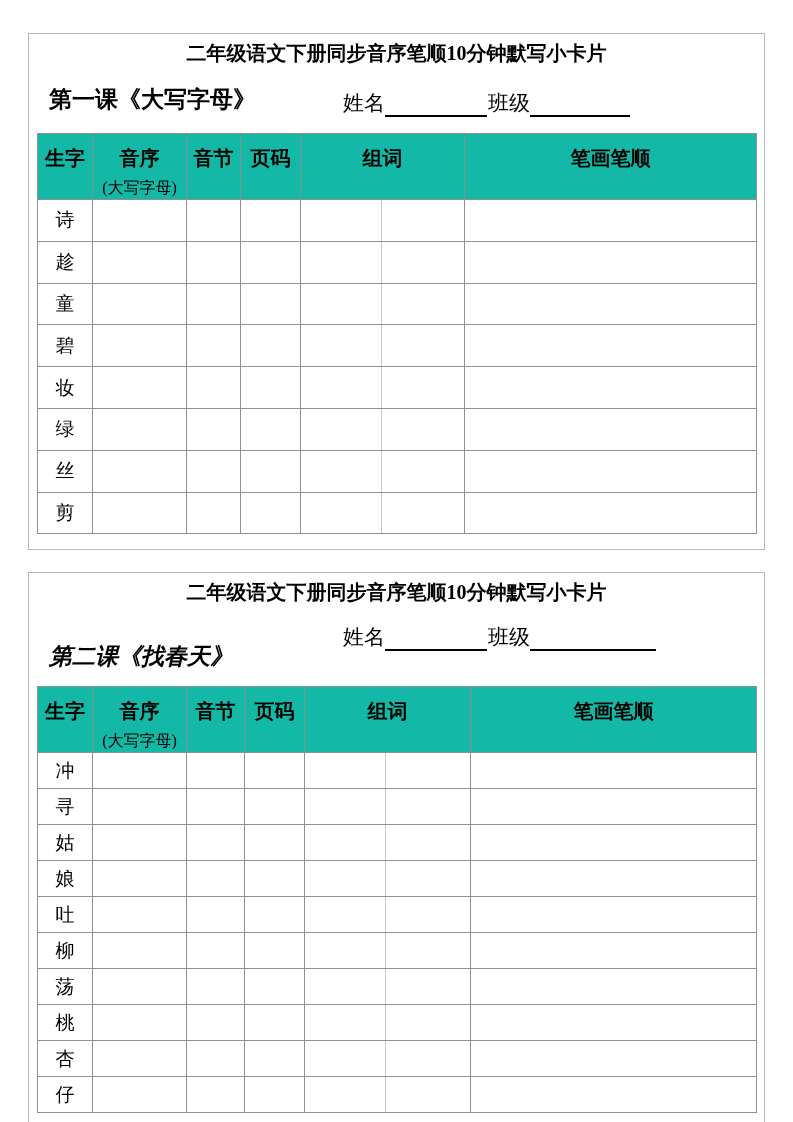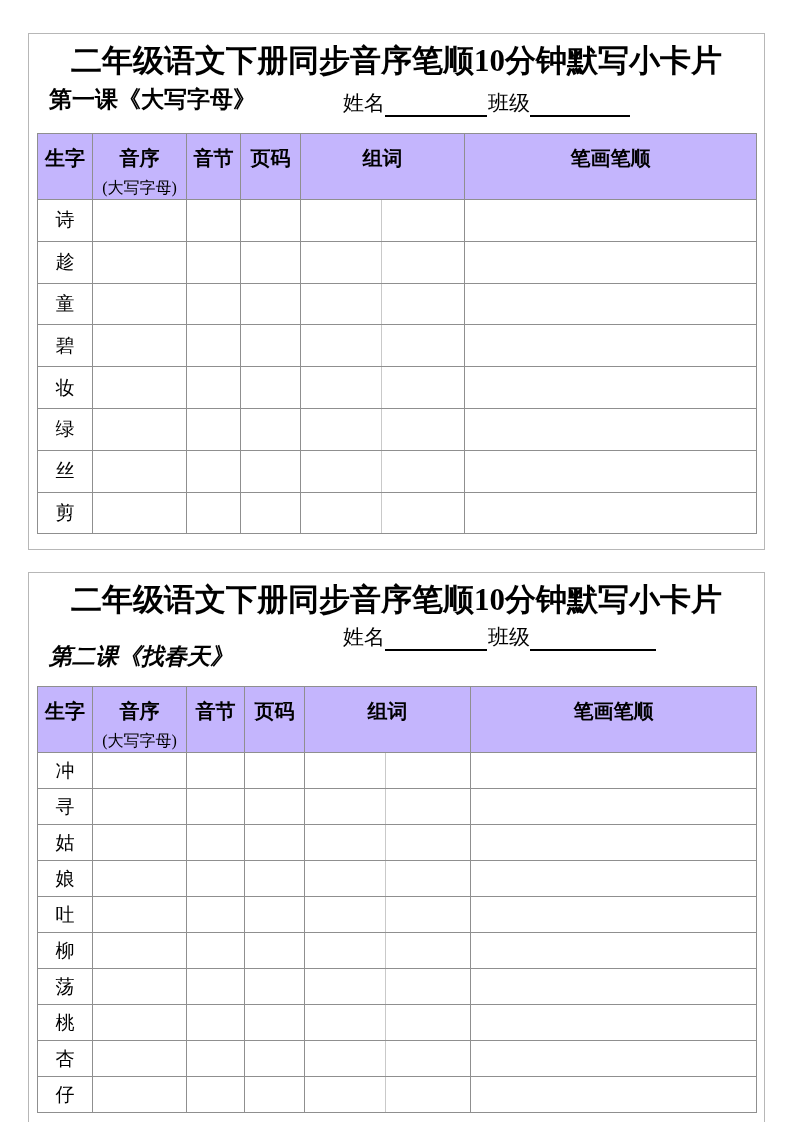--- a/index.html
+++ b/index.html
@@ -9,21 +9,21 @@
     font-family:"Liberation Serif","DejaVu Serif",serif; color:#000;
   }
   .card {
     position:absolute; left:28px; width:737px; background:#fff;
     border:1px solid #b7b7b7;
   }
   #card1 { top:33px; height:517px; }
   #card2 { top:572px; height:590px; }
   .card-title {
     position:absolute; left:0; width:100%; text-align:center;
-    font-size:31px; font-weight:bold; white-space:nowrap; letter-spacing:0;
+    font-size:20px; font-weight:bold; white-space:nowrap; letter-spacing:0;
   }
   #card1 .card-title { top:6px; }
   #card2 .card-title { top:6px; }
   .lesson {
     position:absolute; left:20px; font-size:23px; font-weight:bold; white-space:nowrap;
   }
   #card1 .lesson { top:50px; }
   #card2 .lesson { top:68px;font-style:italic; }
   .name-group {
     position:absolute; left:314px; font-size:21px; white-space:nowrap;
@@ -41,21 +41,21 @@
     position:absolute; left:8px; width:719px;
     border-collapse:collapse; table-layout:fixed;
     border:1px solid #8a8a8a;
   }
   #card1 table.ws { top:99px; }
   #card2 table.ws { top:113px; }
   .ws th, .ws td { border:1px solid #8f8f8f; padding:0; }
   .ws thead tr { height:66px; }
   .ws th {
     font-size:20px; font-weight:bold; vertical-align:top;
-    padding-top:11px; background:#c4b5fd;
+    padding-top:11px; background:#14b8a6;
   }
   .ws th .sub-note { font-size:16px; font-weight:normal; margin-top:6px; }
   #card1 tbody tr { height:41.8px; }
   #card2 tbody tr { height:36px; }
   .ws td.char-cell { text-align:center; vertical-align:middle; font-size:19px; }
   .ws td.split-left  { border-right:1px solid #c9c9c9; }
   .ws td.split-right { border-left:1px solid #c9c9c9; }
   .ws td.blank { background:#fff; }
 </style>
 </head>

